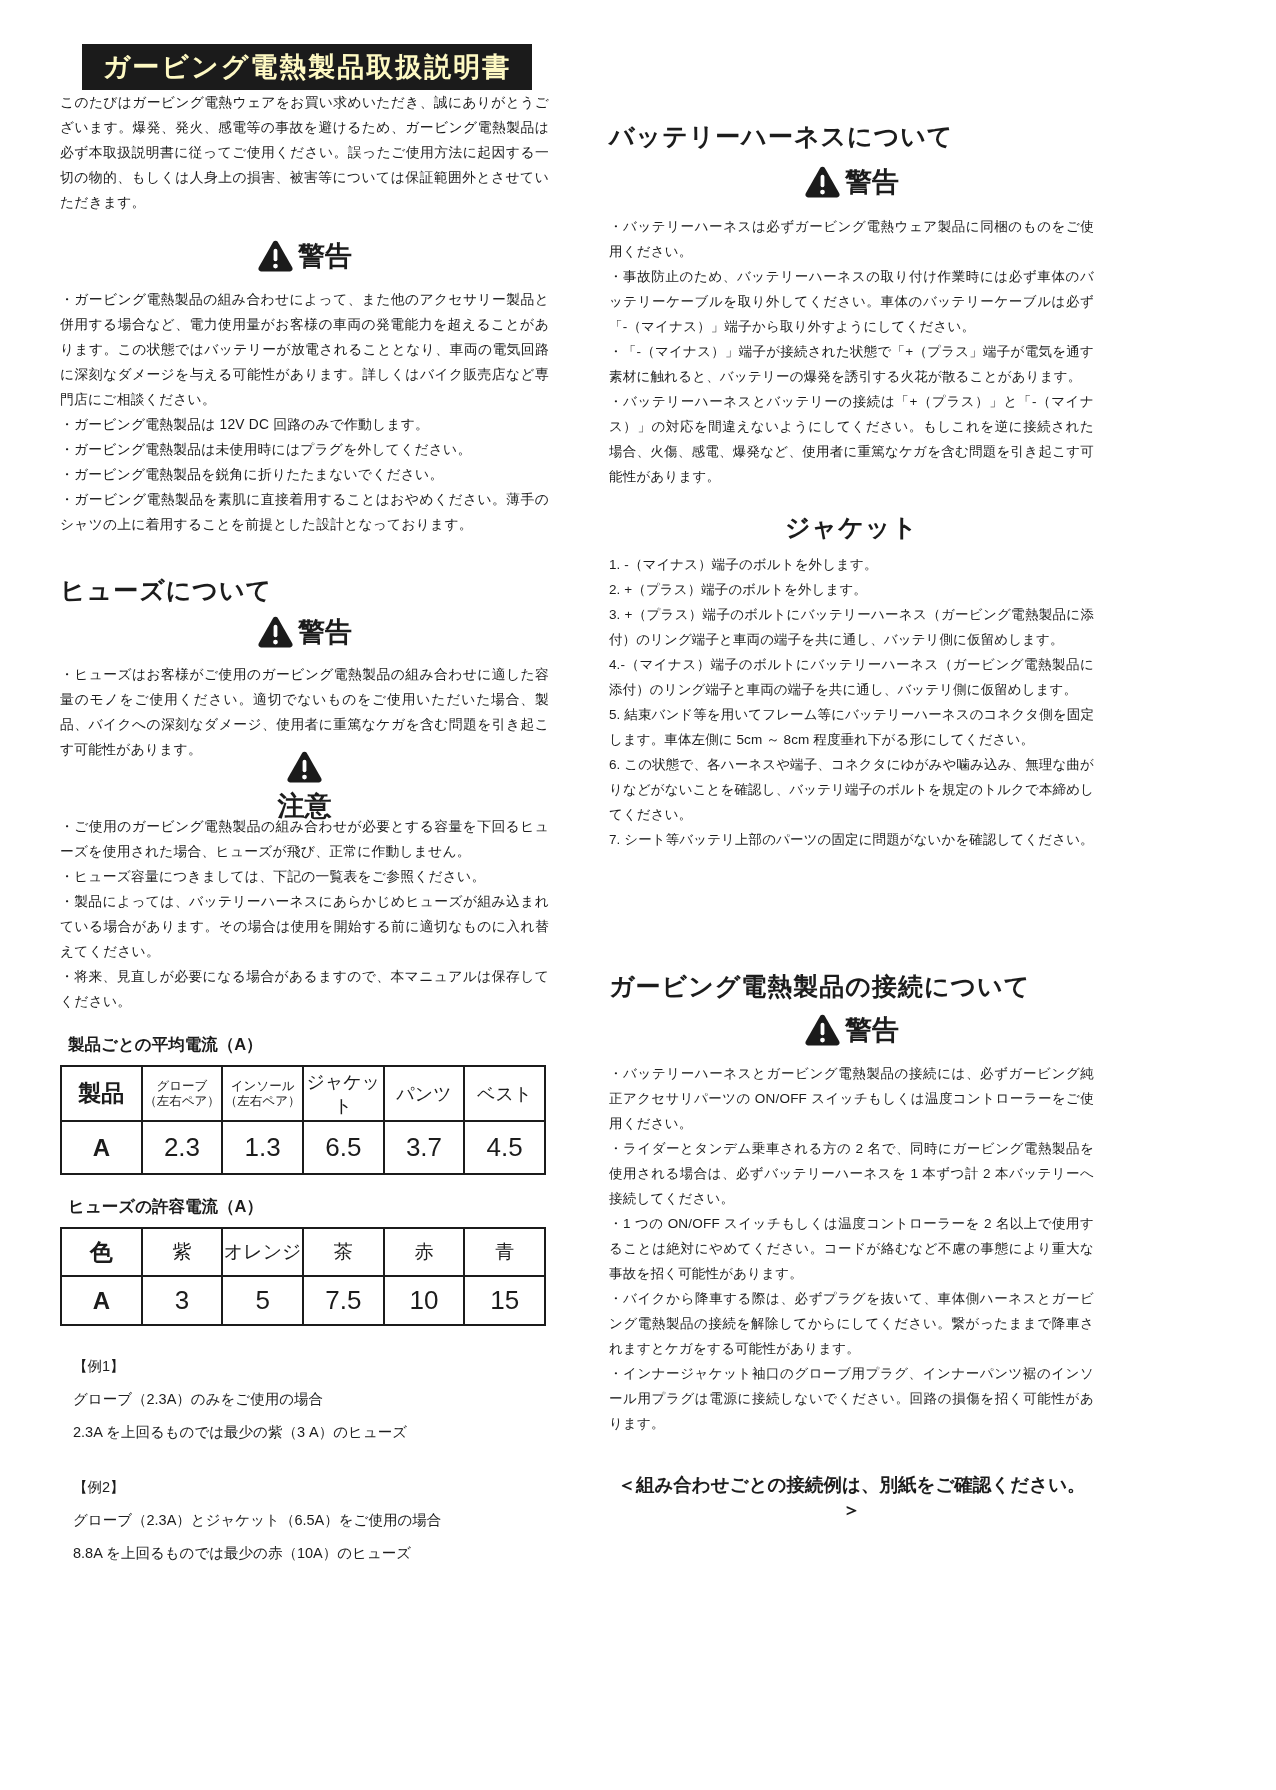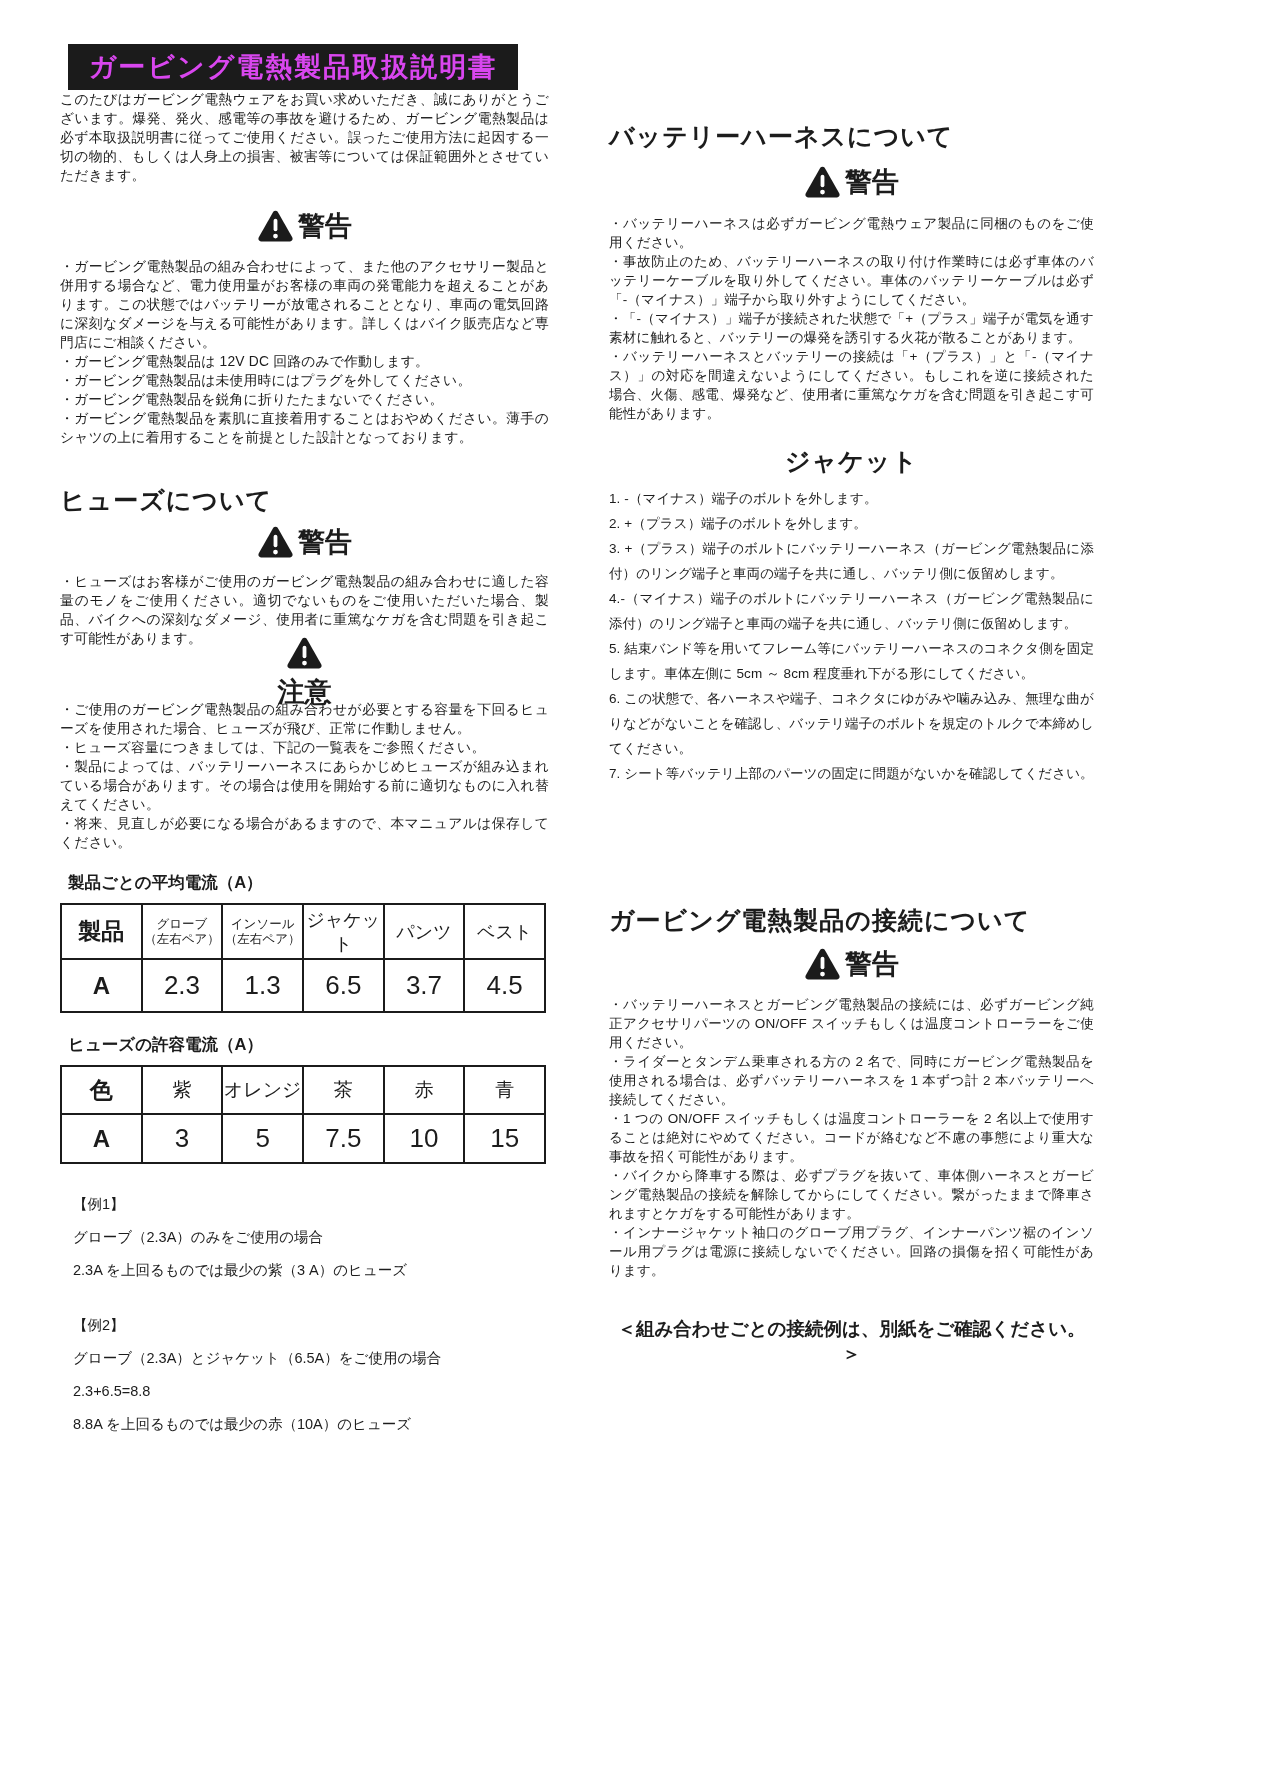--- a/index.html
+++ b/index.html
@@ -12,36 +12,36 @@
     color: #1c1c1c;
     font-family: "Liberation Sans", "DejaVu Sans", sans-serif;
     overflow: hidden;
   }
   .col { position: absolute; top: 0; }
   .col-left  { left: 60px;  width: 489px; }
   .col-right { left: 609px; width: 485px; }
 
   .title-bar {
     margin-top: 44px;
-    margin-left: 8px;
+    margin-left: 22px;
     width: 450px;
     height: 46px;
     line-height: 46px;
     background: #1b1b1b;
-    color: #d946ef;
+    color: #fef9c3;
     text-align: center;
     font-size: 27px;
     font-weight: bold;
     letter-spacing: 2px;
   }
 
   p.body {
     margin: 0;
     font-size: 13.8px;
-    line-height: 19px;
+    line-height: 25px;
     text-align: justify;
     letter-spacing: 0.2px;
   }
   .intro { margin-top: 21px; }
 
   .warn-row {
     display: flex;
     justify-content: center;
     align-items: center;
     gap: 4px;
@@ -217,21 +217,20 @@
 
     <div class="example" style="margin-top:24px;">
       <p>【例1】</p>
       <p>グローブ（2.3A）のみをご使用の場合</p>
       <p>2.3A を上回るものでは最少の紫（3 A）のヒューズ</p>
     </div>
 
     <div class="example" style="margin-top:22px;">
       <p>【例2】</p>
       <p>グローブ（2.3A）とジャケット（6.5A）をご使用の場合</p>
-      <p>2.3+6.5=8.8</p>
       <p>8.8A を上回るものでは最少の赤（10A）のヒューズ</p>
     </div>
 
   </div>
 
   <div class="col col-right">
 
     <h2 class="section" style="margin-top:120px;">バッテリーハーネスについて</h2>
 
     <div class="warn-row" style="margin-top:11px;">

